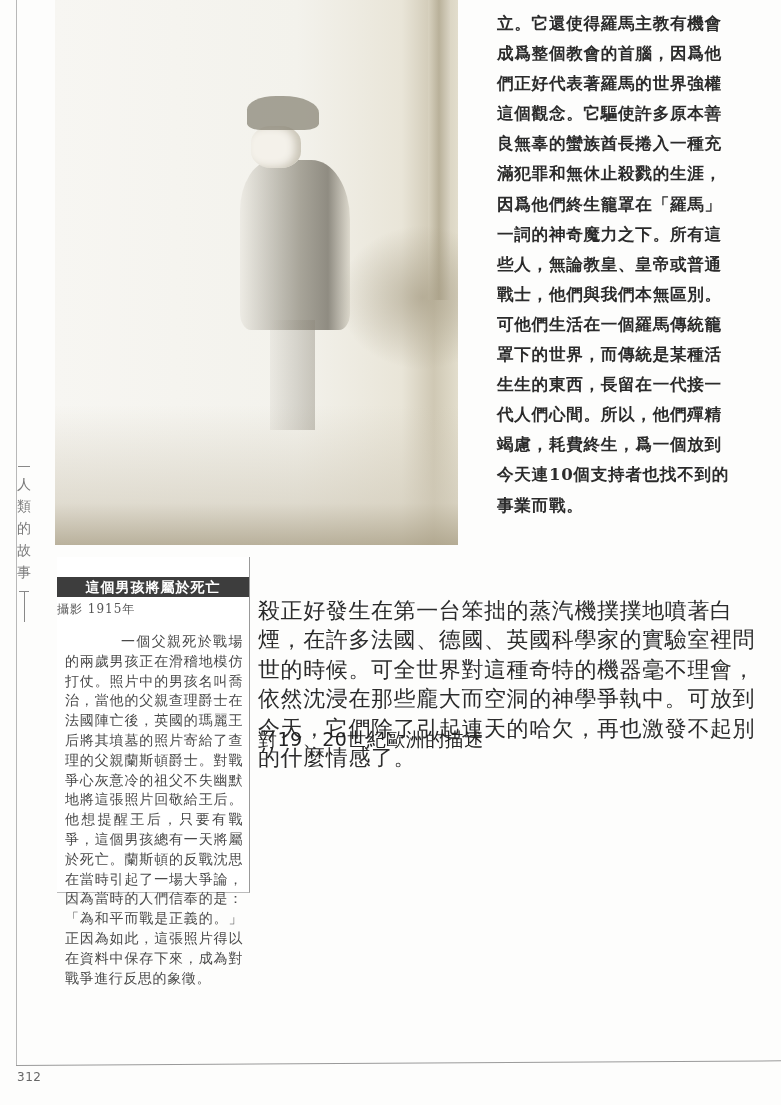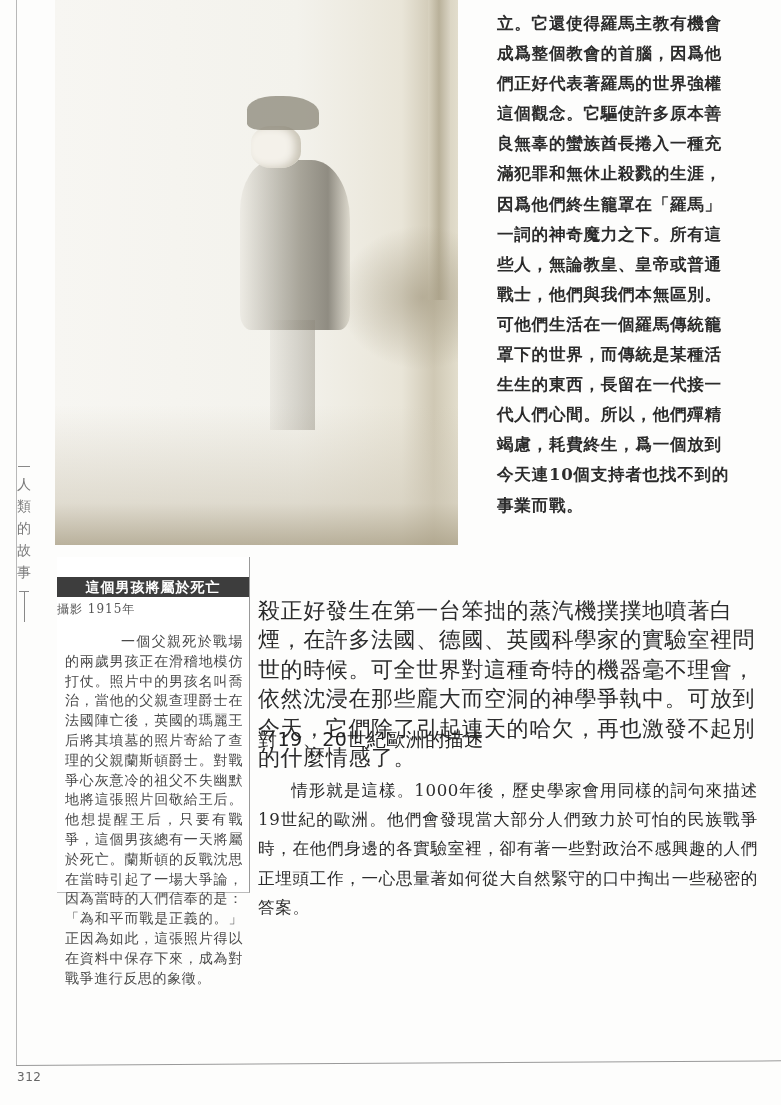--- a/index.html
+++ b/index.html
@@ -151,16 +151,15 @@
   <p>立。它還使得羅馬主教有機會成爲整個教會的首腦，因爲他們正好代表著羅馬的世界強權這個觀念。它驅使許多原本善良無辜的蠻族酋長捲入一種充滿犯罪和無休止殺戮的生涯，因爲他們終生籠罩在「羅馬」一詞的神奇魔力之下。所有這些人，無論教皇、皇帝或普通戰士，他們與我們本無區別。可他們生活在一個羅馬傳統籠罩下的世界，而傳統是某種活生生的東西，長留在一代接一代人們心間。所以，他們殫精竭慮，耗費終生，爲一個放到今天連10個支持者也找不到的事業而戰。</p>
 </div>
 
 <div class="wide">
   <p>殺正好發生在第一台笨拙的蒸汽機撲撲地噴著白煙，在許多法國、德國、英國科學家的實驗室裡問世的時候。可全世界對這種奇特的機器毫不理會，依然沈浸在那些龐大而空洞的神學爭執中。可放到今天，它們除了引起連天的哈欠，再也激發不起別的什麼情感了。</p>
 </div>
 
 <div class="section-heading">對19、20世紀歐洲的描述</div>
 
 <div class="wide2">
-  <p class="indent">情形就是這樣。1000年後，歷史學家會用同樣的詞句來描述19世紀的歐洲。他們會發現當大部分人們致力於可怕的民族戰爭時，在他們身邊的各實驗室裡，卻有著一些對政治不感興趣的人們正埋頭工作，一心思量著如何從大自然緊守的口中掏出一些秘密的答案。</p>
 </div>
 
 <div class="page-number">312</div>
 
 </body></html>

